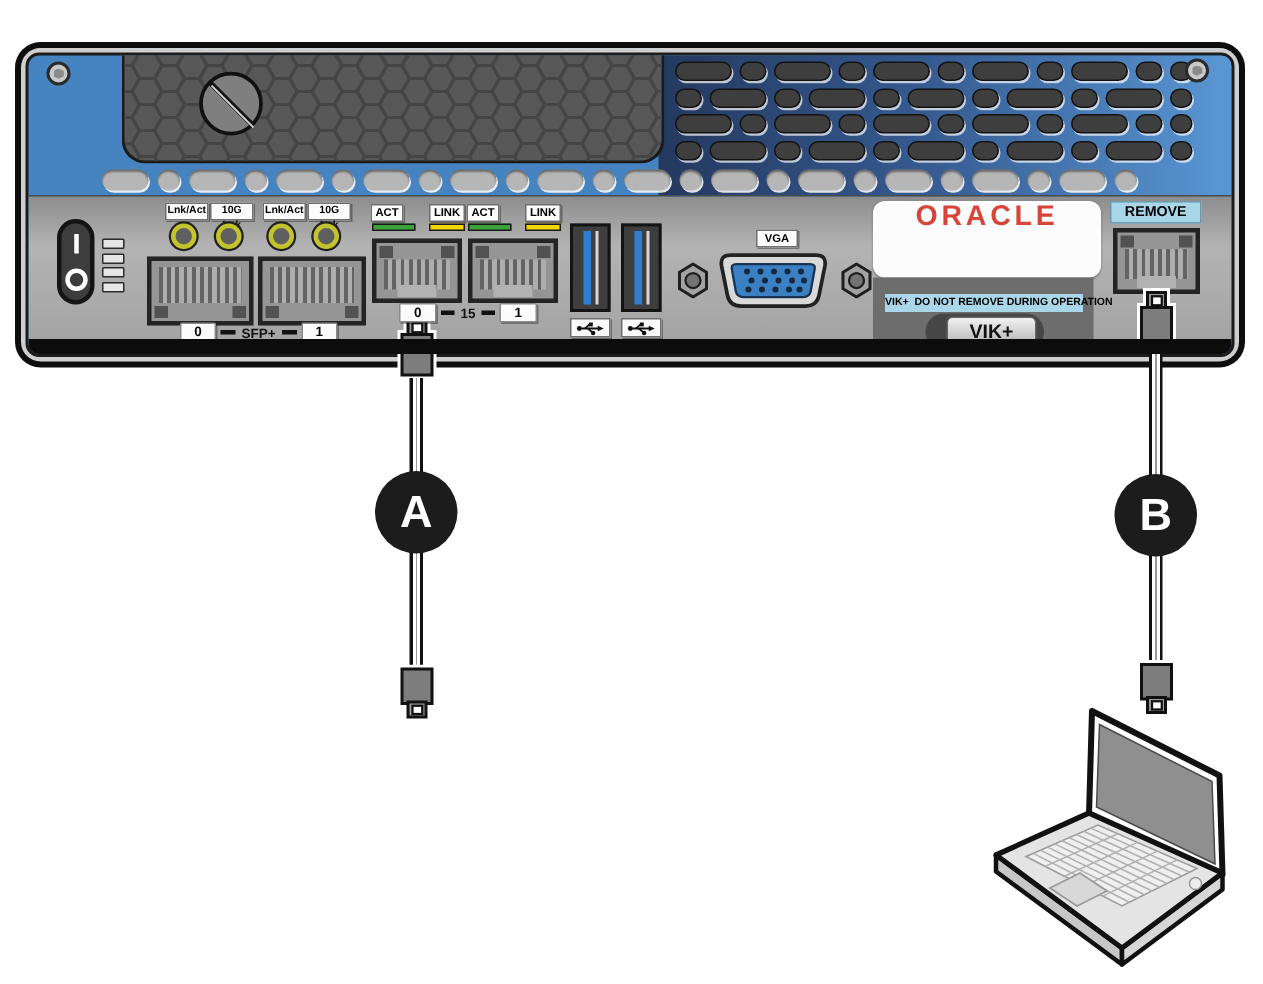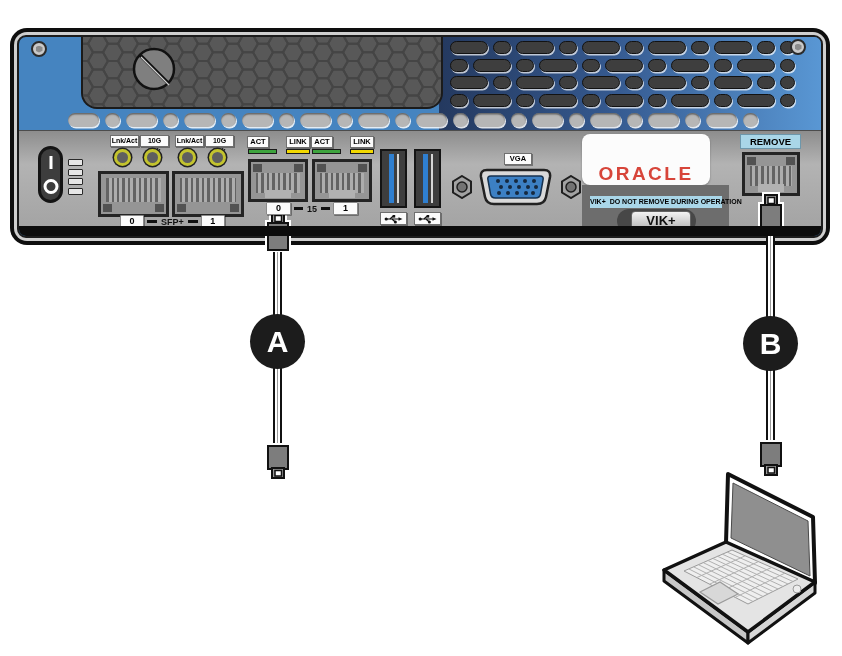--- a/index.html
+++ b/index.html
@@ -71,22 +71,22 @@
   .grouplabel { font-weight:bold; font-size:9px; color:#111; padding:0 1px; }
 
   .barled { position:absolute; height:5px; border:1px solid #1a1a1a; }
 
   .usb-slot { position:absolute; width:27px; height:59px; background:#3e3e3e; border:2px solid #141414; }
   .usb-blue { position:absolute; left:7px; top:3px; bottom:3px; width:5px; background:var(--usb_blue,#2f7fd0); }
   .usb-lt   { position:absolute; left:15px; top:3px; bottom:3px; width:2px; background:#d6d6d6; }
   .usb-label { position:absolute; width:27px; height:13px; background:#fbfbfb; border:1px solid #6f6f6f;
                box-shadow:1px 1px 0 rgba(0,0,0,.35); display:flex; align-items:center; justify-content:center; }
 
-  .oracle-panel { position:absolute; left:563px; top:3px; width:128px; height:51px; background:#fcfcfc;
-                  border-radius:8px; display:flex; align-items:flex-end; justify-content:center;
+  .oracle-panel { position:absolute; left:563px; top:3px; width:152px; height:51px; background:#fcfcfc;
+                  border-radius:8px; display:flex; align-items:flex-start; justify-content:center;
                   box-shadow:0 1px 2px rgba(0,0,0,.3); }
   .oracle-logo { color:var(--oracle_red,#d7453a); font-weight:bold; font-size:19px; letter-spacing:2.5px; }
   .dark-region { position:absolute; left:563px; top:54px; width:147px; height:42px; background:#6d6d6d; }
   .vik-strip { position:absolute; left:571px; top:65px; width:132px; height:12px;
                background:var(--label_blue,#a9d6e8); font-weight:bold; font-size:7px; line-height:12px;
                text-align:center; color:#000; white-space:pre; }
   .vik-oval { position:absolute; left:598px; top:78px; width:79px; height:24px; background:#474747; border-radius:12px; }
   .vik-pill { position:absolute; left:14px; top:2px; width:60px; height:20px; border-radius:4px;
               background:linear-gradient(#f2f2f2,#b3b3b3); border:1px solid #636363;
               font-weight:bold; font-size:13px; line-height:18px; text-align:center; color:#111; }

